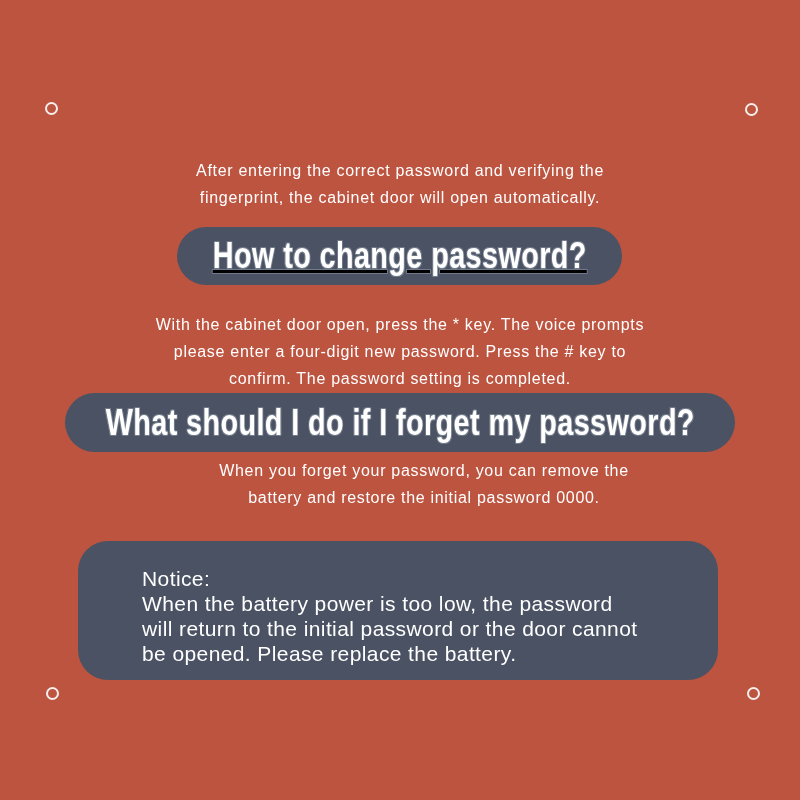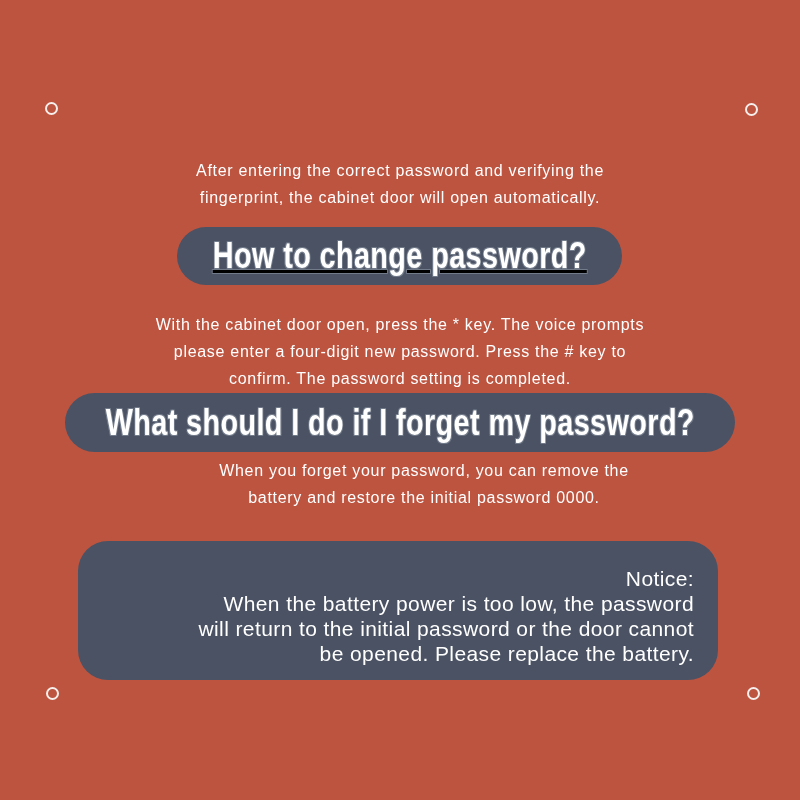--- a/index.html
+++ b/index.html
@@ -72,21 +72,21 @@
     border-radius: 30px;
     box-sizing: border-box;
     padding: 25px 24px 0 24px;
   }
   .notice-box .notice-text {
     color: var(--text);
     font-size: 21px;
     line-height: 25px;
     letter-spacing: 0.4px;
     white-space: pre-line;
-    text-align: right;
+    text-align: left;
     margin-left: 40px;
   }
 
   
   .ring {
     position: absolute;
     width: 9px; height: 9px;
     border: 2px solid #f6efec;
     border-radius: 50%;
   }

